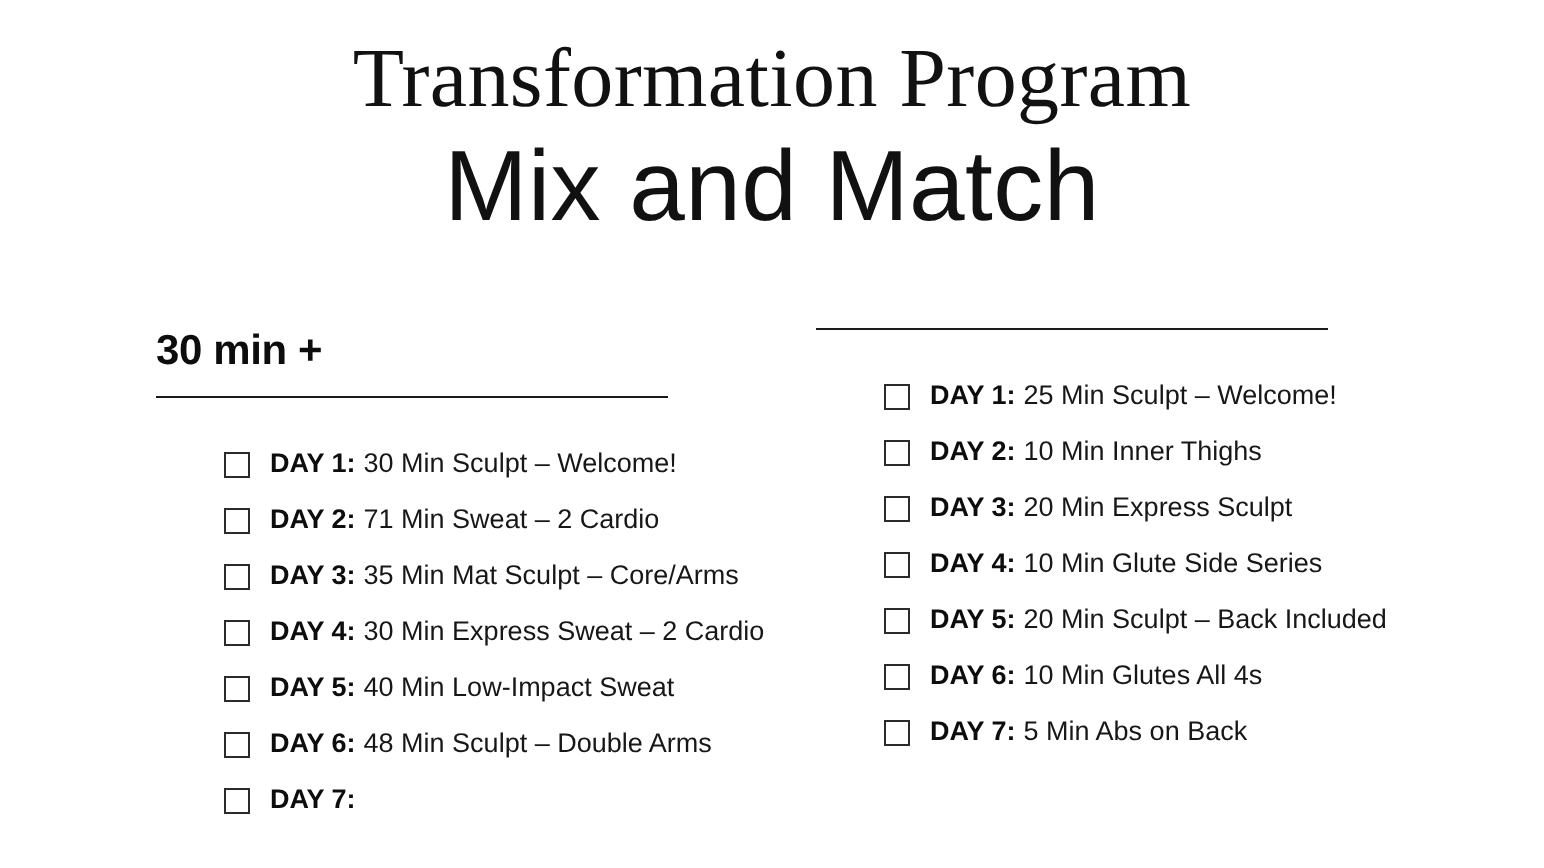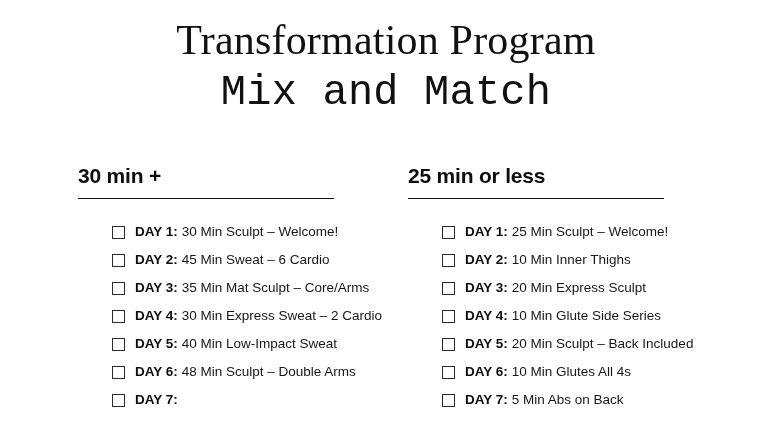--- a/index.html
+++ b/index.html
@@ -26,22 +26,22 @@
   }
   .title-line1 {
     font-family: "Liberation Serif", serif;
     font-size: 42px;
     line-height: 52px;
     font-weight: 400;
     letter-spacing: 0.2px;
     color: #111111;
   }
   .title-line2 {
-    font-family: Liberation Mono, monospace;
-    font-size: 42px;
+    font-family: Liberation Sans, sans-serif;
+    font-size: 50px;
     line-height: 54px;
     font-weight: 400;
     letter-spacing: 0.2px;
     color: #111111;
   }
   .columns {
     display: flex;
     margin-top: 44px;
     padding: 0 70px 0 78px;
     box-sizing: border-box;
@@ -105,21 +105,21 @@
       <div class="col-heading">30 min +</div>
       <hr class="col-rule">
       <div class="item">
         <span class="checkbox"></span>
         <span class="day">DAY 1:</span>
         <span class="desc">30 Min Sculpt – Welcome!</span>
       </div>
       <div class="item">
         <span class="checkbox"></span>
         <span class="day">DAY 2:</span>
-        <span class="desc">45 Min Sweat – 6 Cardio</span>
+        <span class="desc">71 Min Sweat – 2 Cardio</span>
       </div>
       <div class="item">
         <span class="checkbox"></span>
         <span class="day">DAY 3:</span>
         <span class="desc">35 Min Mat Sculpt – Core/Arms</span>
       </div>
       <div class="item">
         <span class="checkbox"></span>
         <span class="day">DAY 4:</span>
         <span class="desc">30 Min Express Sweat – 2 Cardio</span>
@@ -134,21 +134,20 @@
         <span class="day">DAY 6:</span>
         <span class="desc">48 Min Sculpt – Double Arms</span>
       </div>
       <div class="item">
         <span class="checkbox"></span>
         <span class="day">DAY 7:</span>
       </div>
     </div>
 
     <div class="column">
-      <div class="col-heading">25 min or less</div>
       <hr class="col-rule">
       <div class="item">
         <span class="checkbox"></span>
         <span class="day">DAY 1:</span>
         <span class="desc">25 Min Sculpt – Welcome!</span>
       </div>
       <div class="item">
         <span class="checkbox"></span>
         <span class="day">DAY 2:</span>
         <span class="desc">10 Min Inner Thighs</span>

